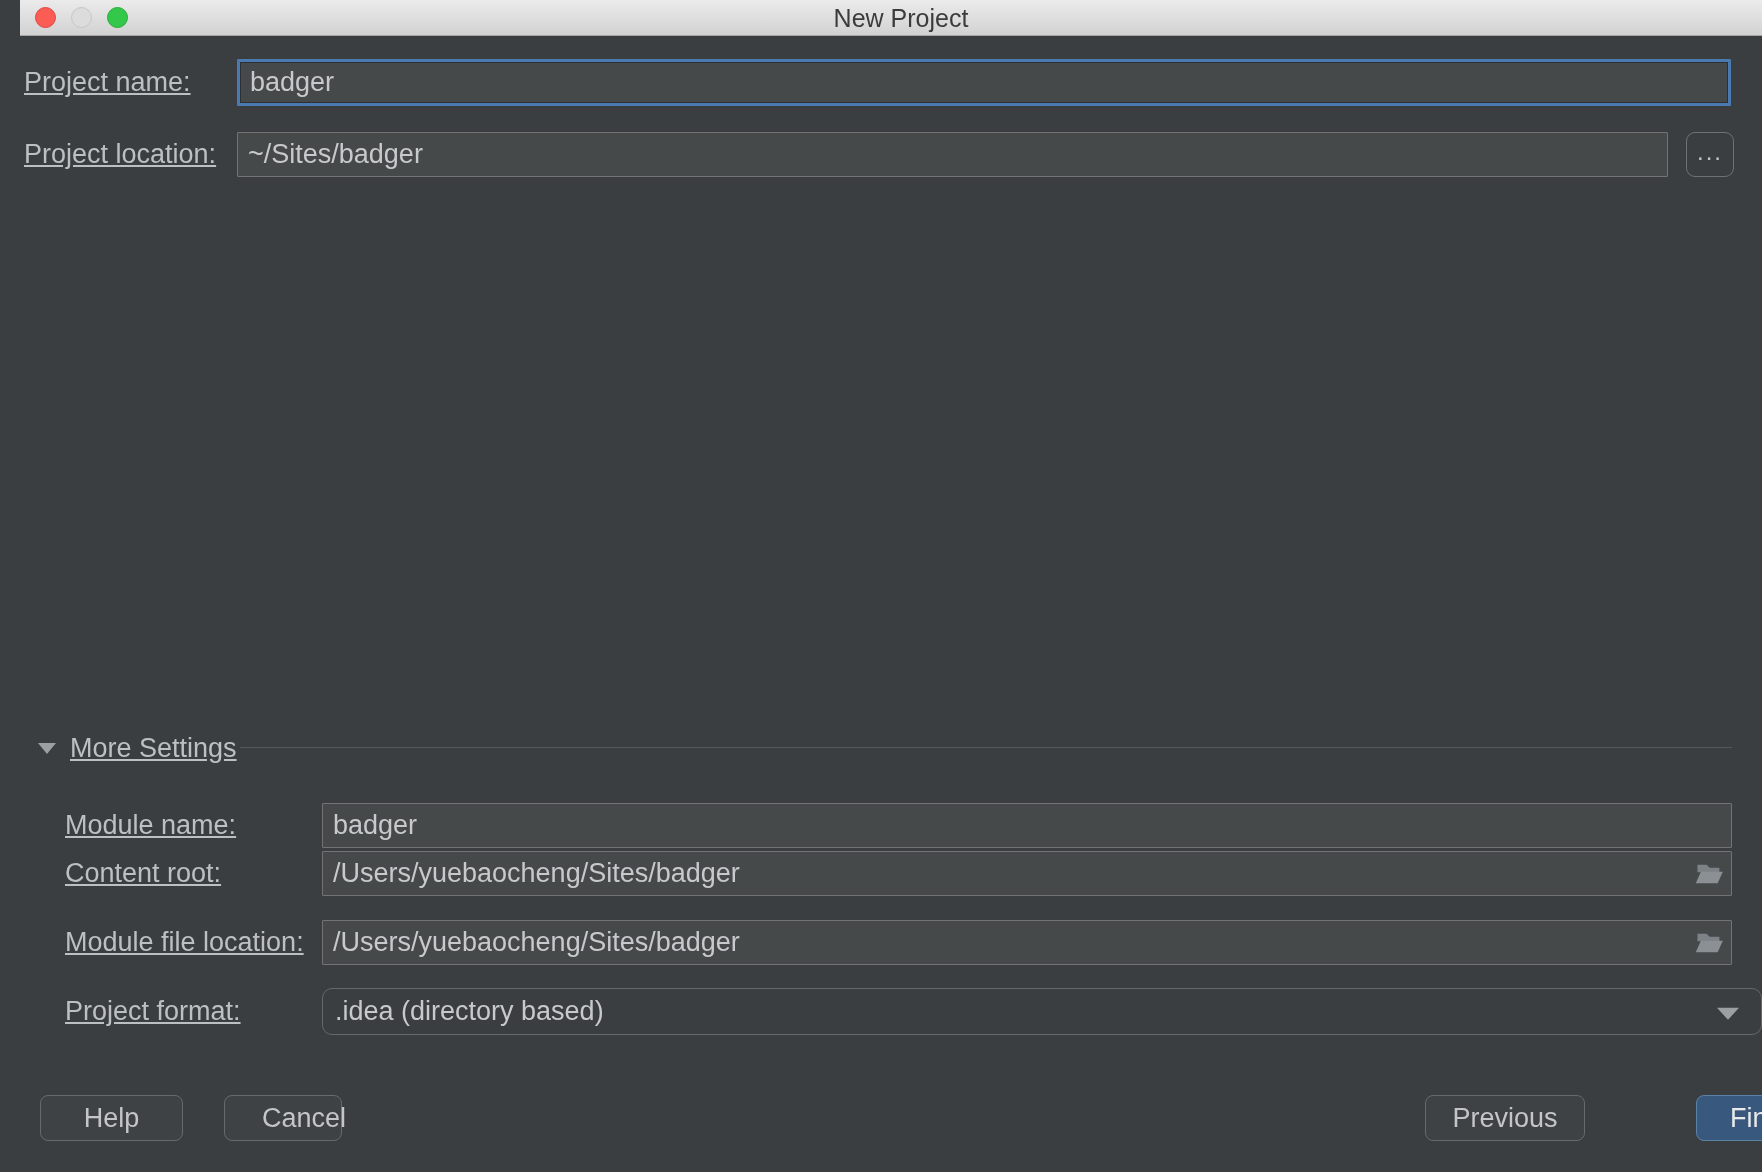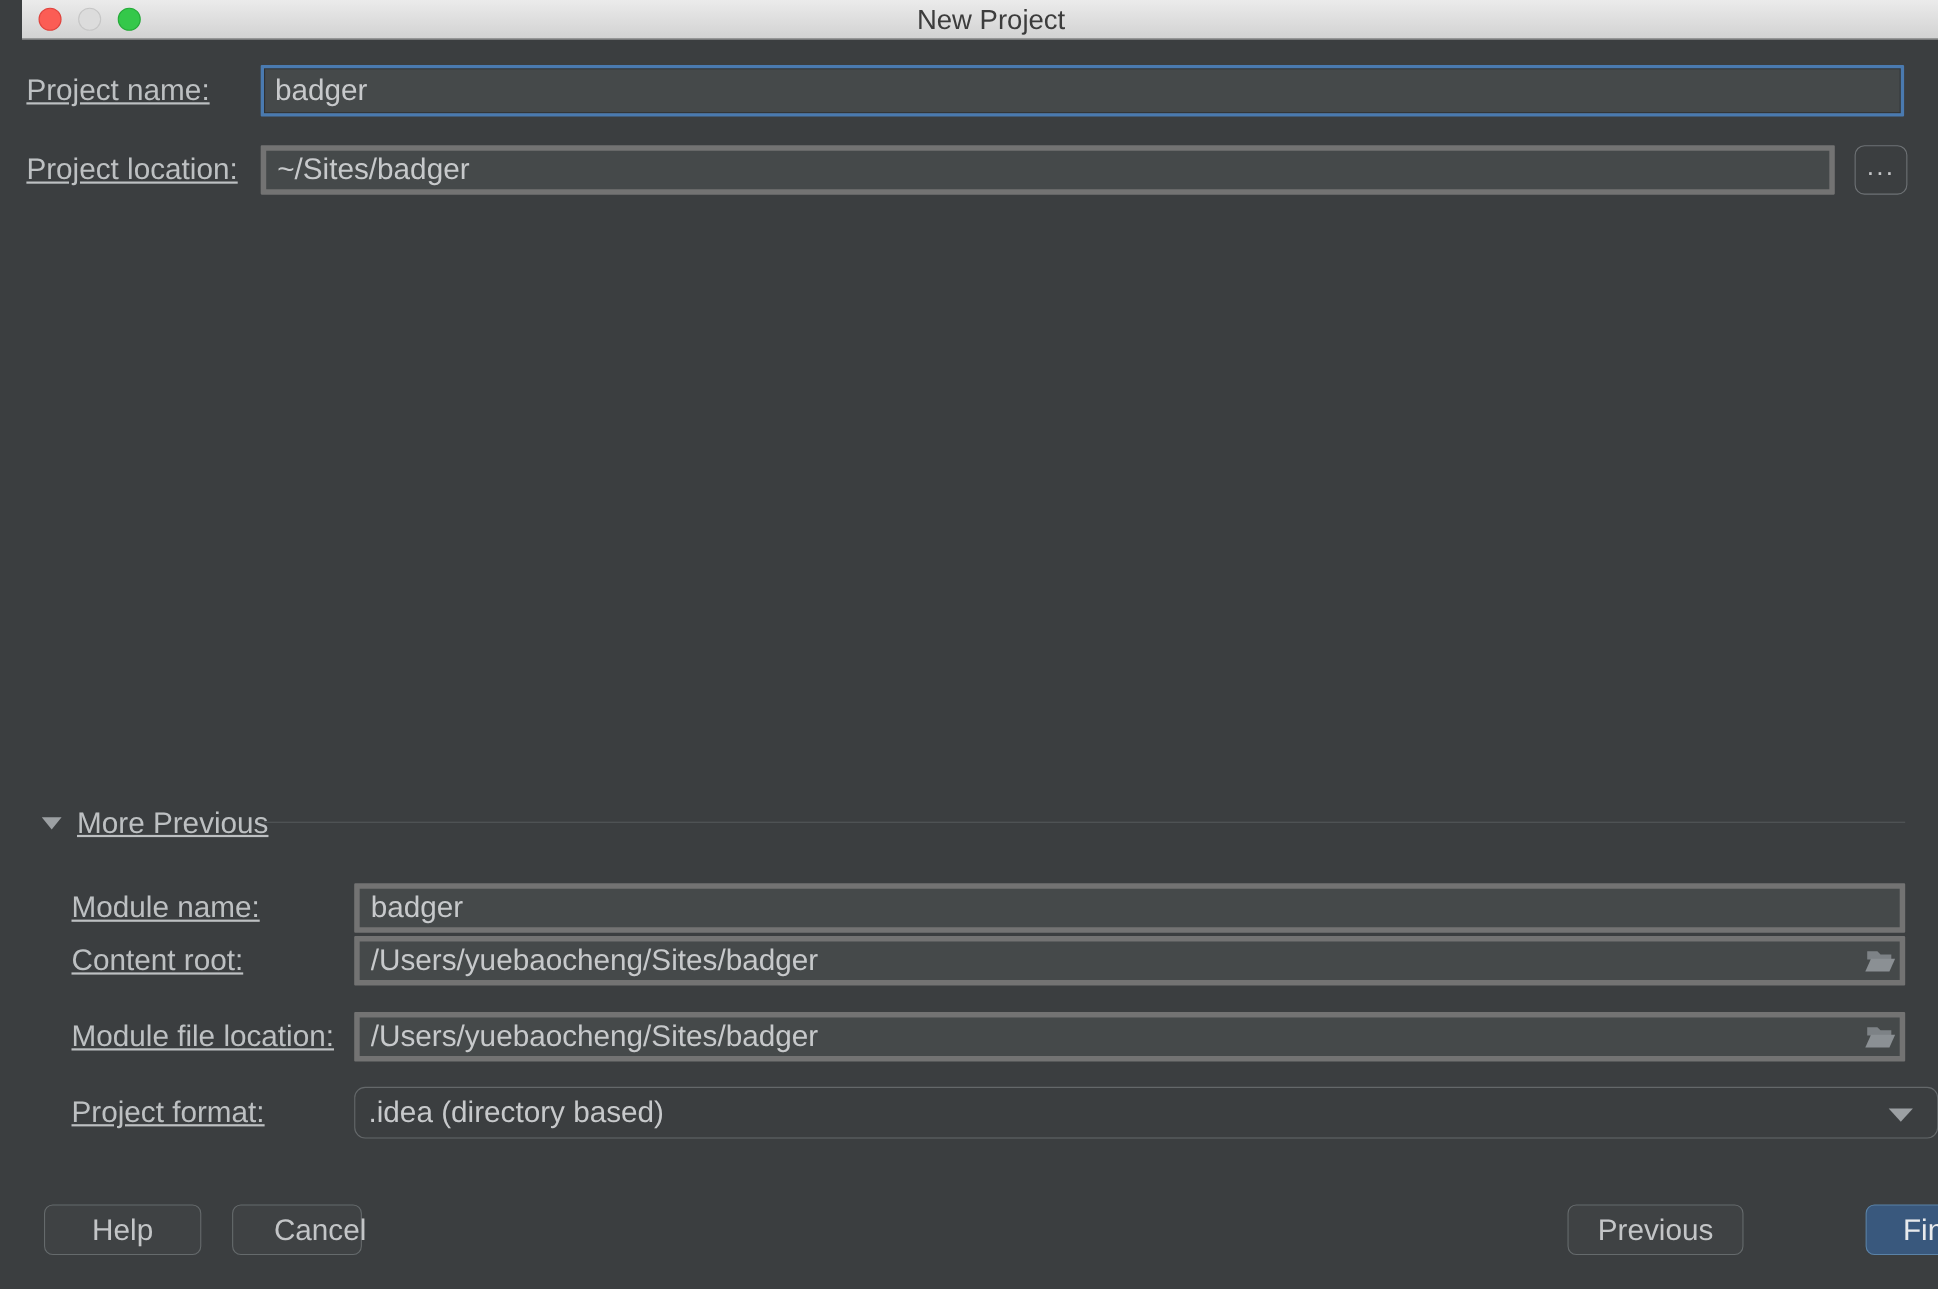--- a/index.html
+++ b/index.html
@@ -31,21 +31,21 @@
   
   .lbl { color:#bdc0c2; font-size:27px;text-decoration:underline; }
   .row { position:absolute; display:flex; align-items:center; }
 
   
   .tfield {
     background:#45494a;
     color:#c7c9cb;
     font-family:"Liberation Sans", sans-serif;
     font-size:27px;
-    border:5px solid #737373;
+    border:1px solid #737373;
     box-sizing:border-box;
     padding:0 10px;
     outline:none;
     border-radius:1px;
   }
   .tfield.focused {
     border:3px solid #4a7ab0;
     box-shadow:inset 0 0 0 1px #2e3133;
   }
 
@@ -116,21 +116,21 @@
   .btn {
     position:absolute; top:1095px; height:46px;
     background:rgba(255,255,255,0.025);
     border:1px solid #656a6c; border-radius:8px;
     color:#c3c5c7; font-size:27px;
     font-family:"Liberation Sans", sans-serif;
     display:flex; align-items:center; justify-content:center;
     box-sizing:border-box; cursor:default;
   }
   #btn-help     { left:40px;   width:143px; }
-  #btn-cancel   { left:211px;  width:118px;padding-left:42px; }
+  #btn-cancel   { left:224px;  width:118px;padding-left:42px; }
   #btn-previous { left:1405px; width:160px;margin-left:20px; }
   #btn-finish   {
     left:1648px; width:140px;
     background:#39587d; border:1px solid #5a82a7;
     color:#e8eaec;
     margin-left:48px;
   }
 </style>
 </head>
 <body>
@@ -148,21 +148,21 @@
 </div>
 
 <div class="row" id="row-ploc">
   <span class="lbl">Project location:</span>
   <input id="ploc-input" class="tfield" type="text" value="~/Sites/badger" style="">
 </div>
 <div class="browse-btn">...</div>
 
 <div id="more-settings">
   <span class="tri-down"></span>
-  <span class="lbl">More Previous</span>
+  <span class="lbl">More Settings</span>
 </div>
 <div id="ms-divider"></div>
 
 <div class="row mrow" id="row-mname">
   <span class="lbl">Module name:</span>
   <input class="tfield mfield" type="text" value="badger" style="">
 </div>
 
 <div class="row mrow" id="row-croot">
   <span class="lbl">Content root:</span>

